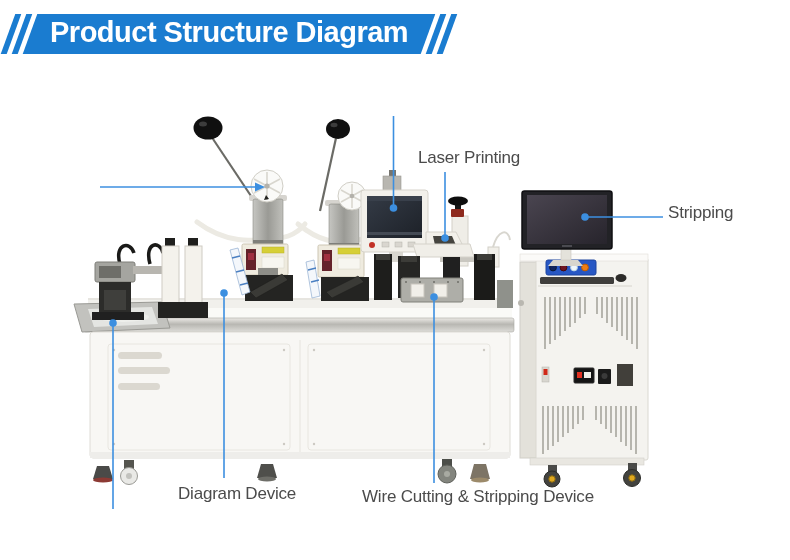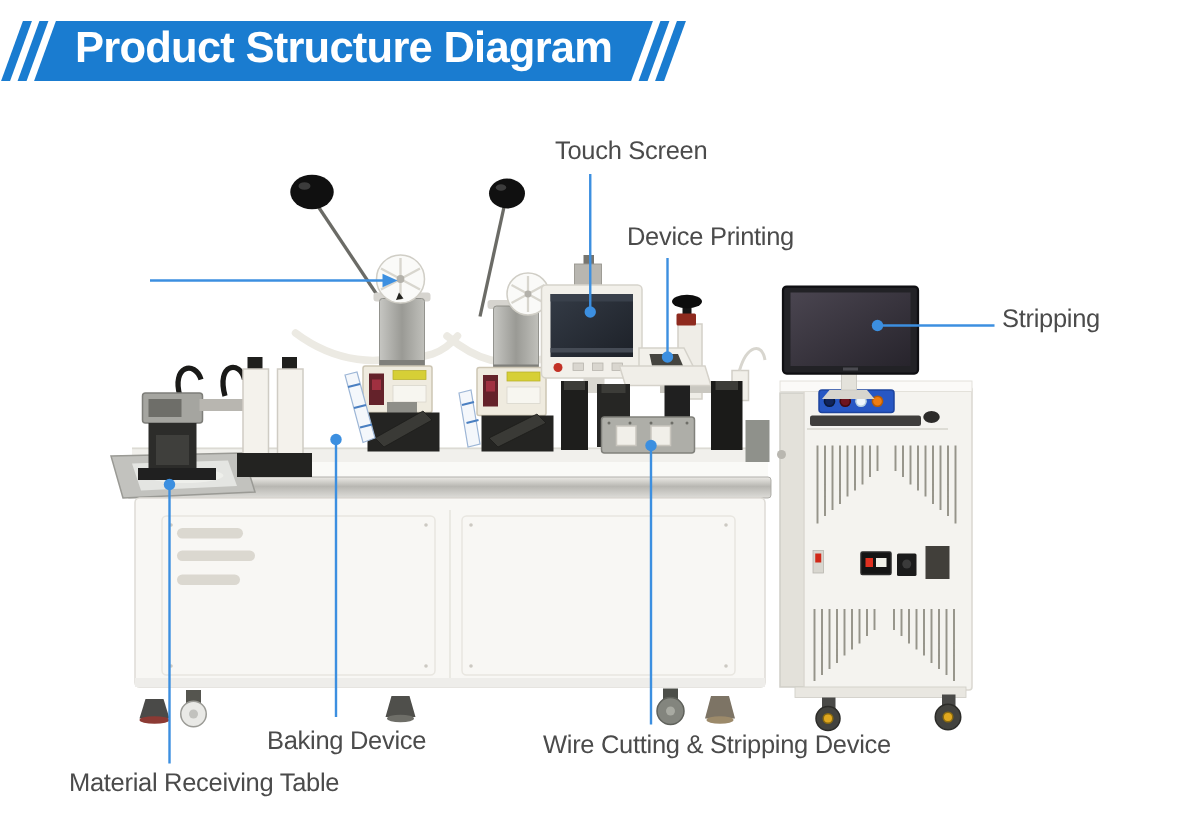--- a/index.html
+++ b/index.html
@@ -318,20 +318,18 @@
         <line class="leader" x1="434" y1="297" x2="434" y2="483"></line>
         <circle class="leader-dot" cx="434" cy="297" r="3.8"></circle>
       </g>
       <g>
         <line class="leader" x1="113" y1="323" x2="113" y2="509"></line>
         <circle class="leader-dot" cx="113" cy="323" r="3.8"></circle>
       </g>
     </g>
   </svg>
 
-  <div class="label" style="left:370px;top:90px">Touch Screen</div>
-  <div class="label" style="left:418px;top:147px">Device Printing</div>
+  <div class="label" style="left:418px;top:147px">Laser Printing</div>
   <div class="label" style="left:668px;top:202px">Stripping</div>
-  <div class="label" style="left:178px;top:483px">Baking Device</div>
+  <div class="label" style="left:178px;top:483px">Diagram Device</div>
   <div class="label" style="left:362px;top:486px">Wire Cutting &amp; Stripping Device</div>
-  <div class="label" style="left:46px;top:511px">Material Receiving Table</div>
 
 </div>
 
 </body></html>

